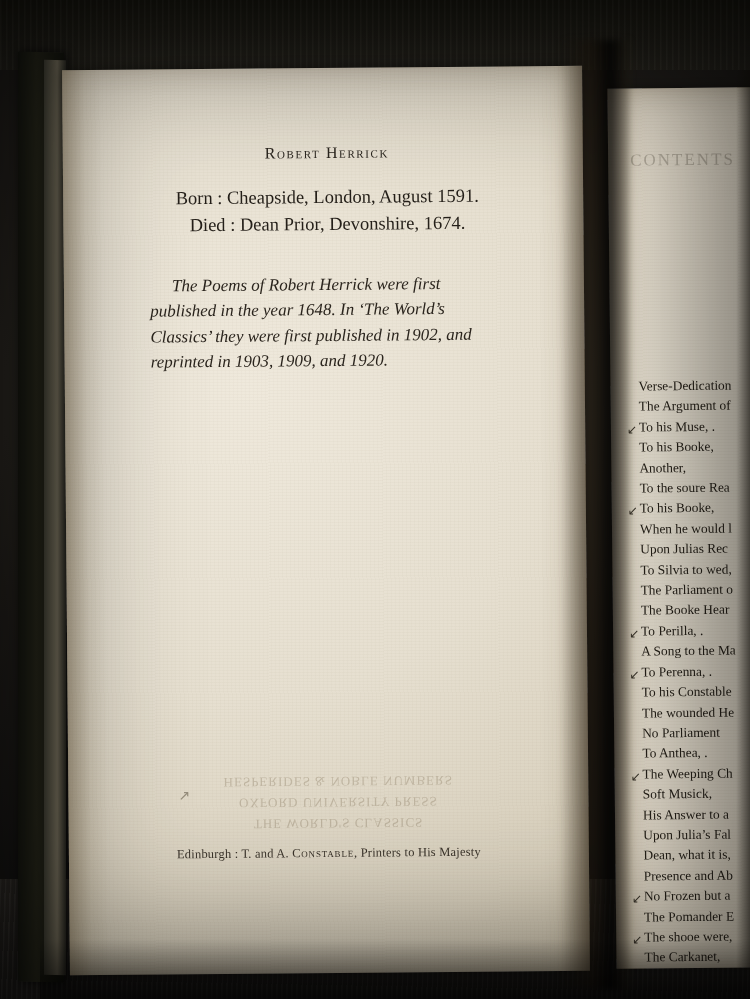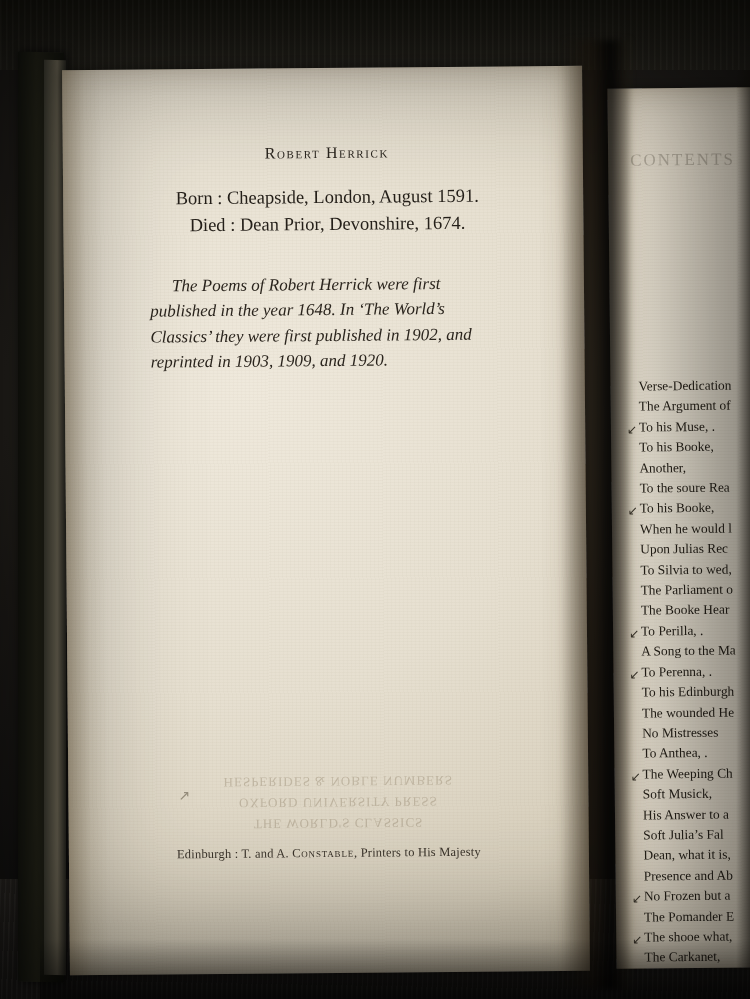--- a/index.html
+++ b/index.html
@@ -302,33 +302,33 @@
         <div class="row"><span>To the soure Rea</span></div>
         <div class="row"><span class="tick">↙</span><span>To his Booke,</span></div>
         <div class="row"><span>When he would l</span></div>
         <div class="row"><span>Upon Julias Rec</span></div>
         <div class="row"><span>To Silvia to wed,</span></div>
         <div class="row"><span>The Parliament o</span></div>
         <div class="row"><span>The Booke Hear</span></div>
         <div class="row"><span class="tick">↙</span><span>To Perilla,  .</span></div>
         <div class="row"><span>A Song to the Ma</span></div>
         <div class="row"><span class="tick">↙</span><span>To Perenna,  .</span></div>
-        <div class="row"><span>To his Edinburgh</span></div>
+        <div class="row"><span>To his Constable</span></div>
         <div class="row"><span>The wounded He</span></div>
-        <div class="row"><span>No Mistresses</span></div>
+        <div class="row"><span>No Parliament</span></div>
         <div class="row"><span>To Anthea,   .</span></div>
         <div class="row"><span class="tick">↙</span><span>The Weeping Ch</span></div>
         <div class="row"><span>Soft Musick,</span></div>
         <div class="row"><span>His Answer to a</span></div>
-        <div class="row"><span>Soft Julia’s Fal</span></div>
+        <div class="row"><span>Upon Julia’s Fal</span></div>
         <div class="row"><span>Dean, what it is,</span></div>
         <div class="row"><span>Presence and Ab</span></div>
         <div class="row"><span class="tick">↙</span><span>No Frozen but a</span></div>
         <div class="row"><span>The Pomander E</span></div>
-        <div class="row"><span class="tick">↙</span><span>The shooe what,</span></div>
+        <div class="row"><span class="tick">↙</span><span>The shooe were,</span></div>
         <div class="row"><span>The Carkanet,</span></div>
         <div class="row"></div>
       </div>
   </div>
 
   <div class="gutter"></div>
   <div class="right-edge-dark"></div>
   <div class="bottom-shadow"></div>
   <div class="vignette"></div>
 </div>

